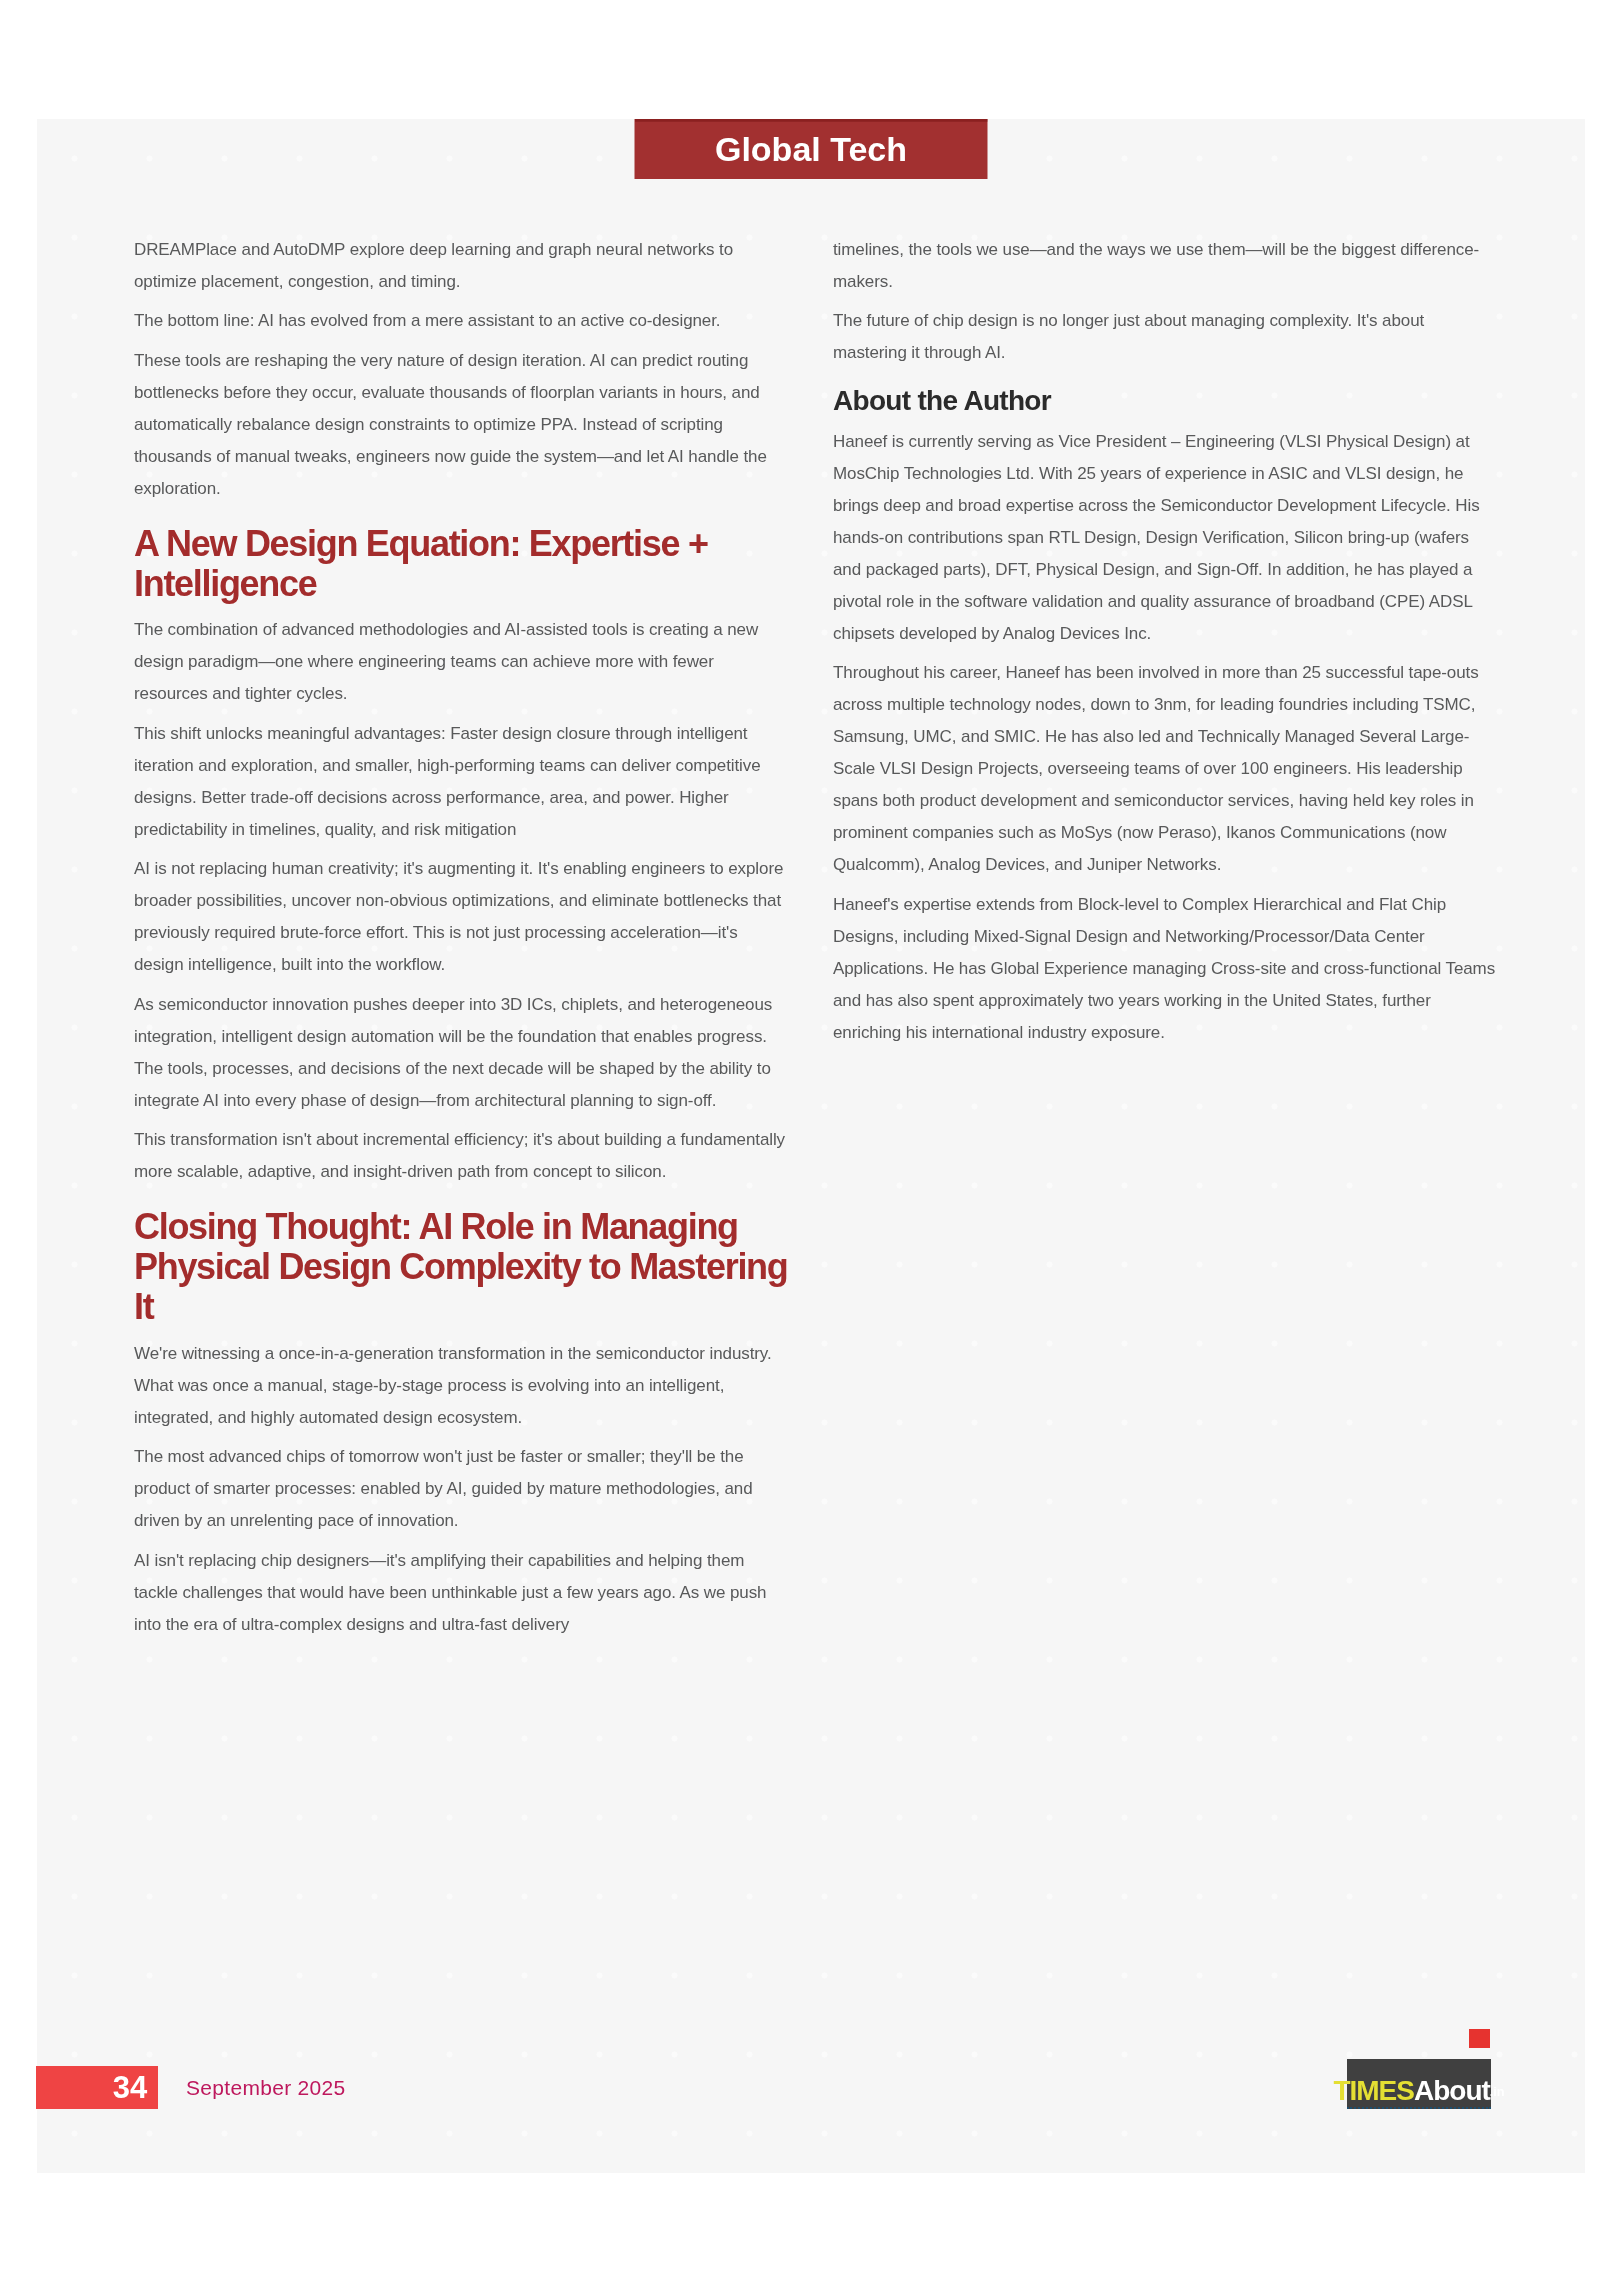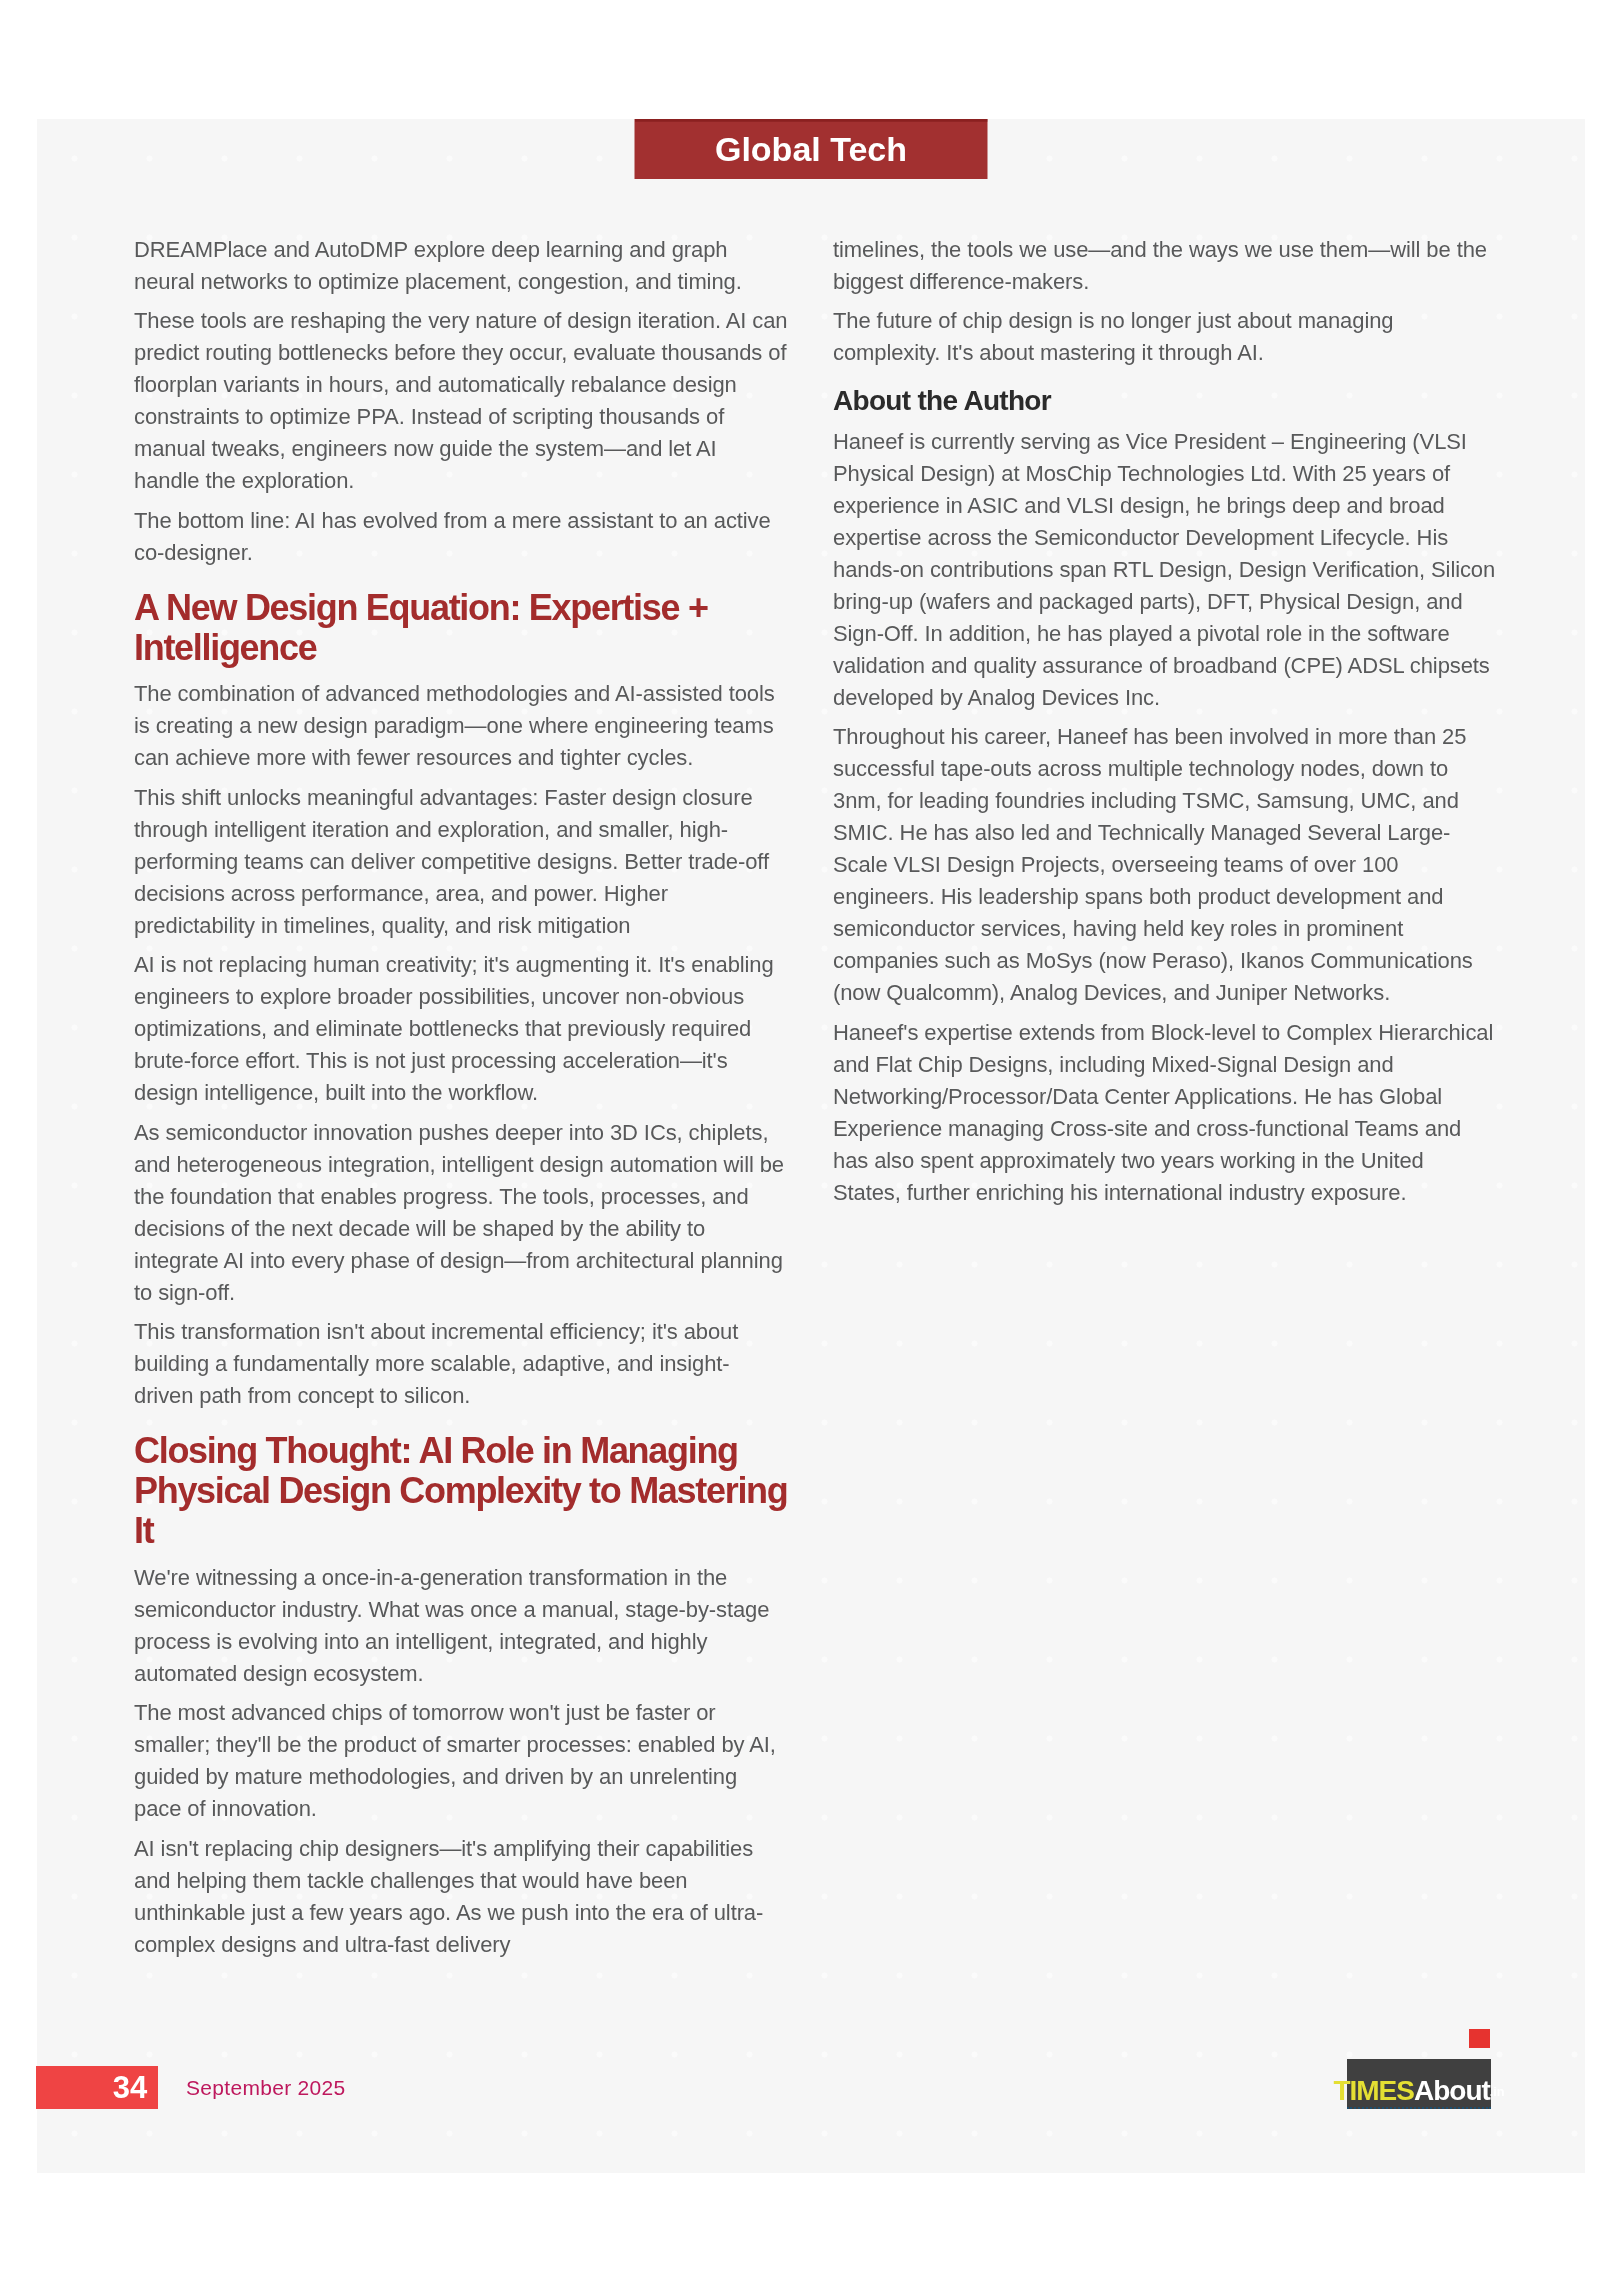--- a/index.html
+++ b/index.html
@@ -26,21 +26,21 @@
     box-shadow:inset 0 2.7px 0 rgba(120,20,20,.55);
   }
   .cols{
     position:absolute;left:97px;top:115px;width:1363px;
     display:flex;gap:45px;
   }
   .col-left{width:654px;}
   .col-right{width:664px;}
   .col p{
     margin:0 0 7.4px 0;
-    font-size:22px;line-height:32px;
+    font-size:17px;line-height:32px;
     color:#58595a;letter-spacing:-0.1px;
   }
   .col .h2red{
     color:#a32c2c;
     font-size:36px;line-height:40px;
     font-weight:bold;letter-spacing:-1.3px;
     margin:19px 0 10.7px 0;
   }
   .col .h3dark{
     color:#2b2b2b;
@@ -80,22 +80,22 @@
 
 <div class="page">
 
   <div class="content-area">
 
     <div class="badge">Global Tech</div>
 
     <div class="cols">
       <div class="col col-left" id="col-left">
           <p>DREAMPlace and AutoDMP explore deep learning and graph neural networks to optimize placement, congestion, and timing.</p>
+          <p>The bottom line: AI has evolved from a mere assistant to an active co-designer.</p>
           <p>These tools are reshaping the very nature of design iteration. AI can predict routing bottlenecks before they occur, evaluate thousands of floorplan variants in hours, and automatically rebalance design constraints to optimize PPA. Instead of scripting thousands of manual tweaks, engineers now guide the system—and let AI handle the exploration.</p>
-          <p>The bottom line: AI has evolved from a mere assistant to an active co-designer.</p>
           <div class="h2red">A New Design Equation: Expertise + Intelligence</div>
           <p>The combination of advanced methodologies and AI-assisted tools is creating a new design paradigm—one where engineering teams can achieve more with fewer resources and tighter cycles.</p>
           <p>This shift unlocks meaningful advantages: Faster design closure through intelligent iteration and exploration, and smaller, high-performing teams can deliver competitive designs. Better trade-off decisions across performance, area, and power. Higher predictability in timelines, quality, and risk mitigation</p>
           <p>AI is not replacing human creativity; it's augmenting it. It's enabling engineers to explore broader possibilities, uncover non-obvious optimizations, and eliminate bottlenecks that previously required brute-force effort. This is not just processing acceleration—it's design intelligence, built into the workflow.</p>
           <p>As semiconductor innovation pushes deeper into 3D ICs, chiplets, and heterogeneous integration, intelligent design automation will be the foundation that enables progress. The tools, processes, and decisions of the next decade will be shaped by the ability to integrate AI into every phase of design—from architectural planning to sign-off.</p>
           <p>This transformation isn't about incremental efficiency; it's about building a fundamentally more scalable, adaptive, and insight-driven path from concept to silicon.</p>
           <div class="h2red">Closing Thought: AI Role in Managing Physical Design Complexity to Mastering It</div>
           <p>We're witnessing a once-in-a-generation transformation in the semiconductor industry. What was once a manual, stage-by-stage process is evolving into an intelligent, integrated, and highly automated design ecosystem.</p>
           <p>The most advanced chips of tomorrow won't just be faster or smaller; they'll be the product of smarter processes: enabled by AI, guided by mature methodologies, and driven by an unrelenting pace of innovation.</p>
           <p>AI isn't replacing chip designers—it's amplifying their capabilities and helping them tackle challenges that would have been unthinkable just a few years ago. As we push into the era of ultra-complex designs and ultra-fast delivery</p>

